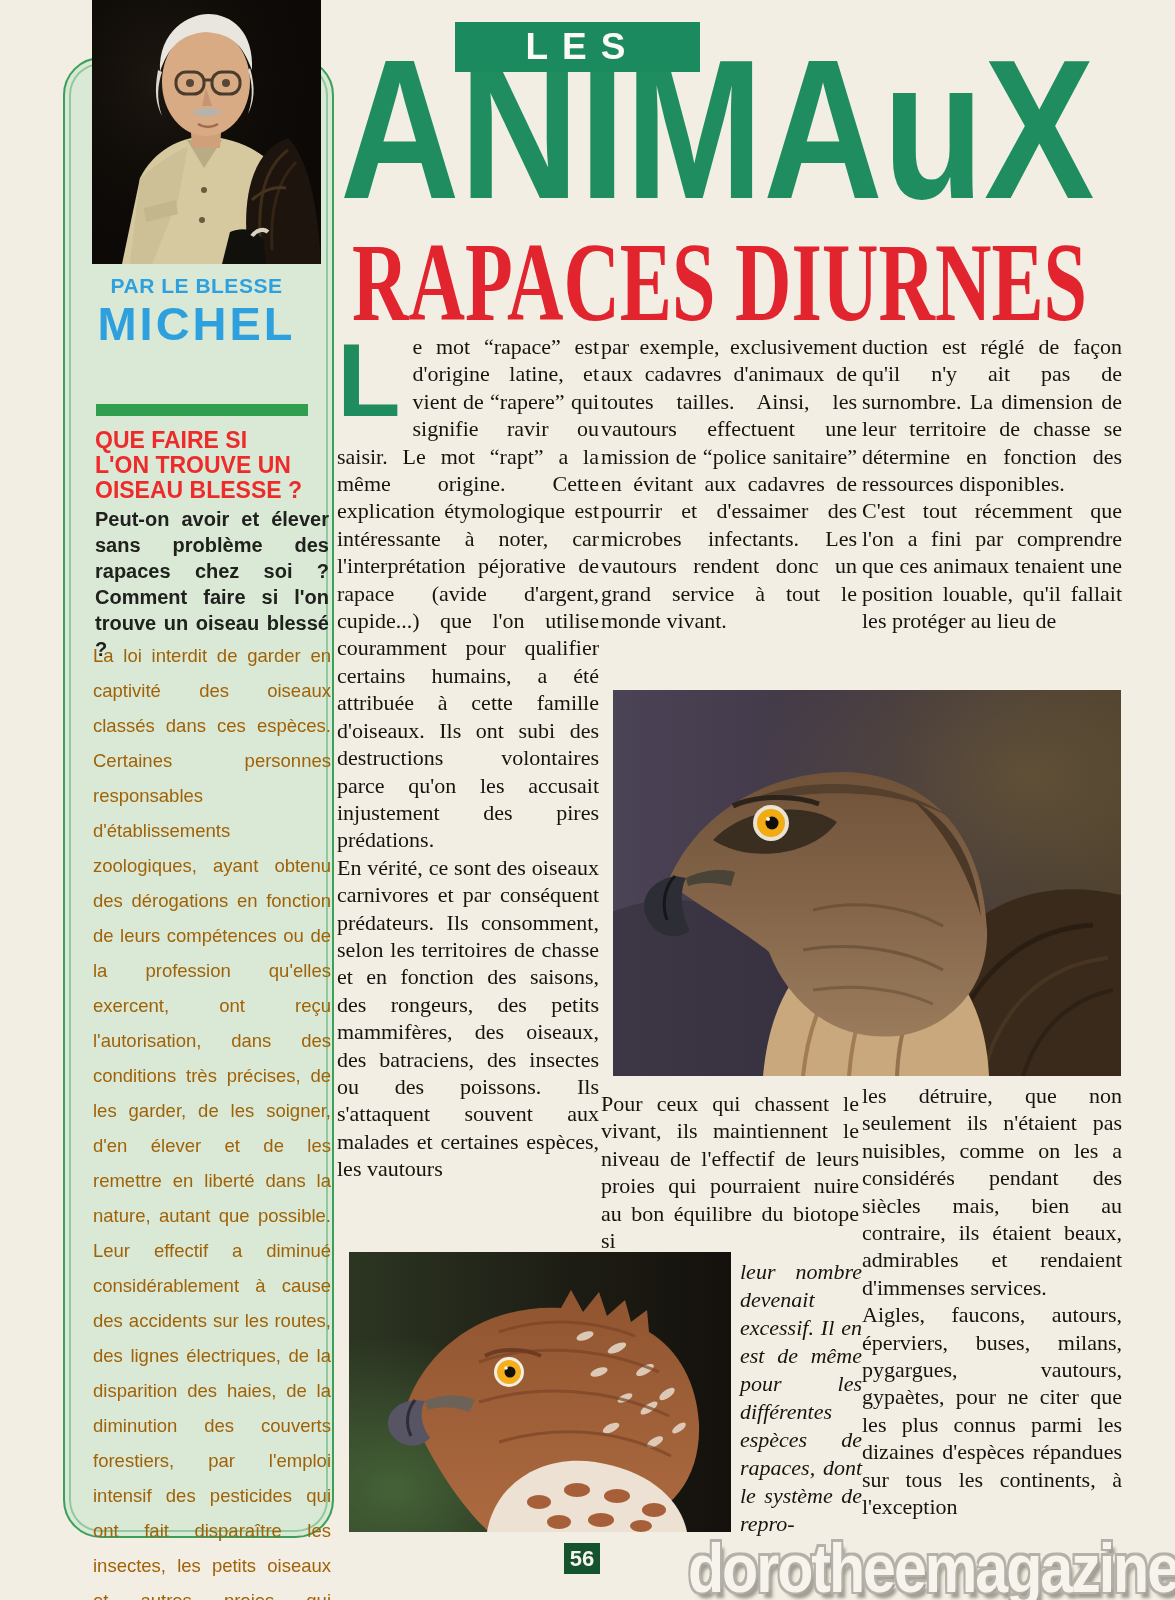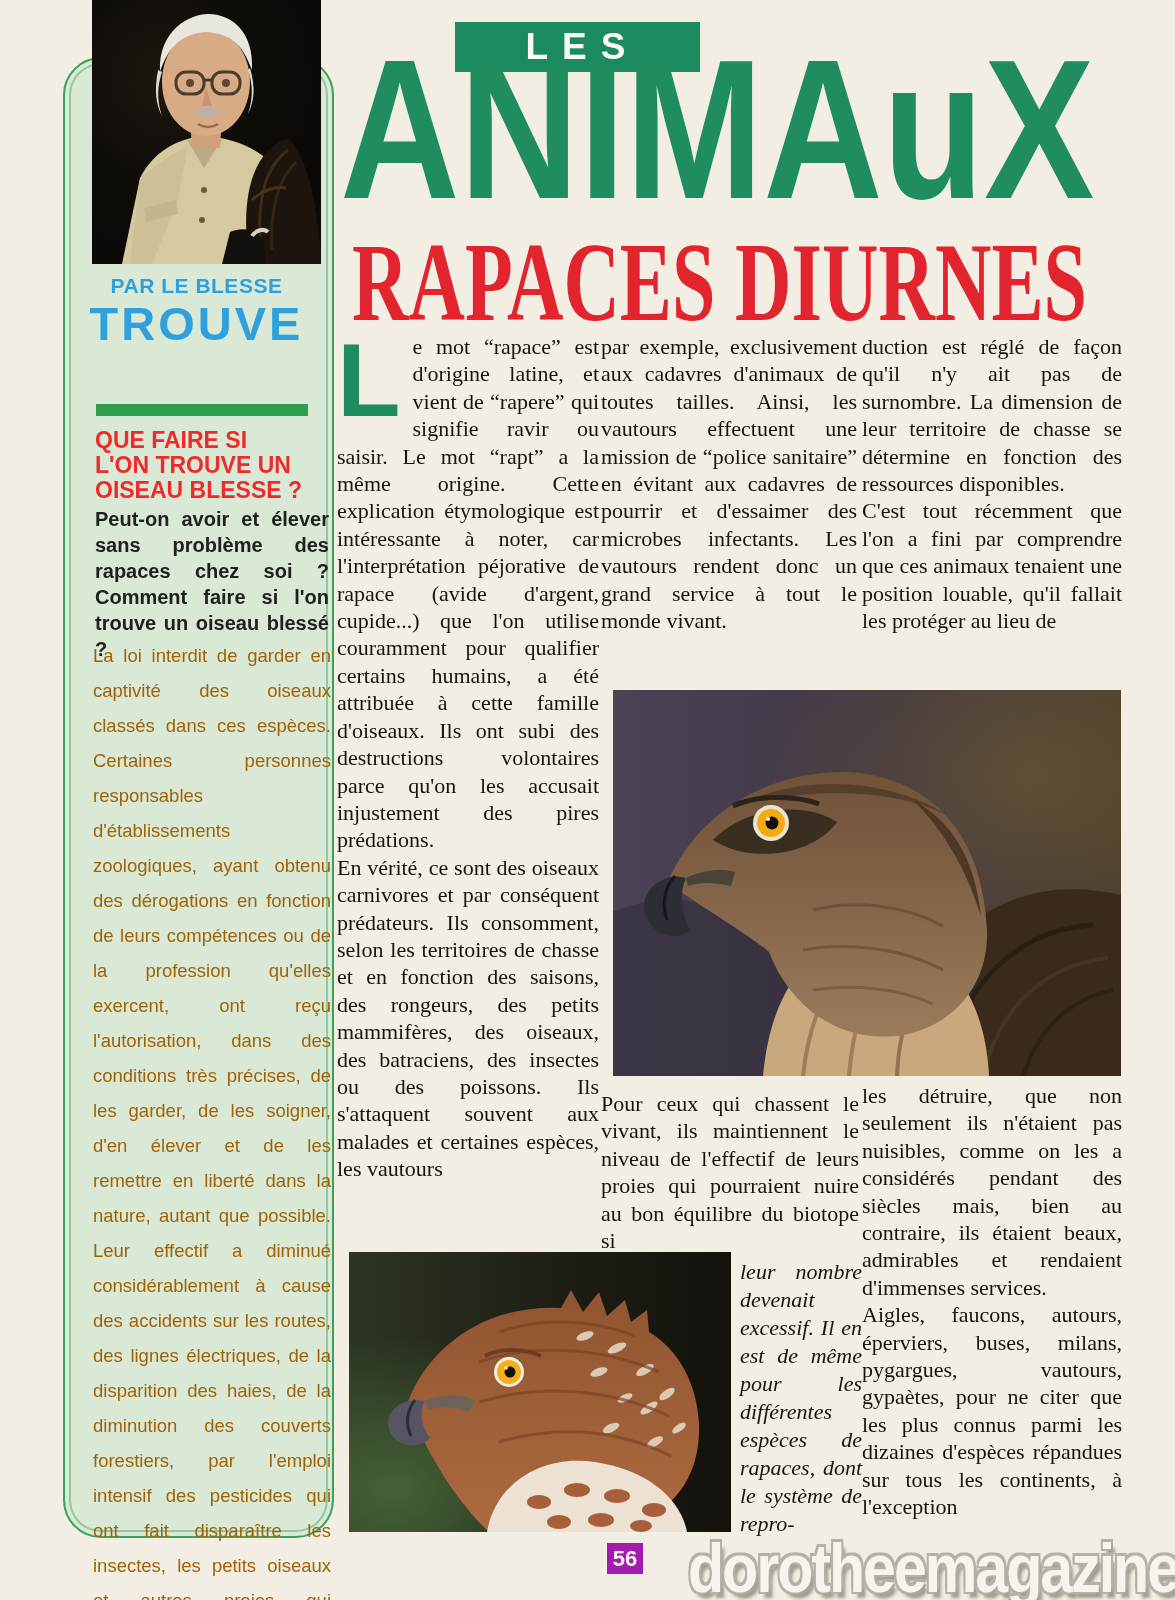--- a/index.html
+++ b/index.html
@@ -71,22 +71,22 @@
     float:left; font-family:"Liberation Sans", sans-serif; font-weight:bold;
     color:#1e8c5f; font-size:104px; line-height:82px; padding:6px 12px 0 0;
   }
   
   .photo1{ position:absolute; left:613px; top:690px;  width:508px; height:386px; }
   .photo2{ position:absolute; left:349px; top:1252px; width:382px; height:280px; }
   svg{ display:block; }
   
   .page-number{
     position:absolute; left:564px; top:1543px; width:36px; height:31px;
-    background:#a21caf; color:#f6f4ee; font-weight:bold; font-size:22px;
-    text-align:center; line-height:31px;margin-left:43px;
+    background:#14532d; color:#f6f4ee; font-weight:bold; font-size:22px;
+    text-align:center; line-height:31px;
   }
   .watermark{
     position:absolute; left:688px; top:1528px; white-space:nowrap;
     font-weight:bold; font-size:58px; letter-spacing:-2px; color:#f7f4ed;
     text-shadow:
       -2px -2px 0 #b5b0a8, 2px -2px 0 #b5b0a8, -2px 2px 0 #b5b0a8, 2px 2px 0 #a8a39b,
       4px 5px 3px rgba(60,55,45,.45);
     transform:scale(1.02,1.18); transform-origin:left top;
   }
 </style>
@@ -138,21 +138,21 @@
       <path d="M168,240 C166,200 172,168 196,150" stroke="#3d2c1a" stroke-width="3" fill="none"></path>
       <path d="M180,250 C178,214 184,182 204,162" stroke="#332414" stroke-width="3" fill="none"></path>
       <path d="M160,200 C170,190 184,186 194,188" stroke="#46331e" stroke-width="3" fill="none"></path>
 
       <path d="M130,264 L138,232 C152,226 166,230 172,242 L174,264 Z" fill="#12100d"></path>
       <path d="M160,236 C164,230 172,228 176,232" stroke="#d8d2c4" stroke-width="4" fill="none"></path>
     </svg>
   </div>
 
   <div class="byline-prefix">PAR LE BLESSE</div>
-  <div class="author-name author-first">TROUVE</div>
+  <div class="author-name author-first">MICHEL</div>
   <div class="divider-bar"></div>
   <div class="panel-heading">QUE FAIRE SI
 L'ON TROUVE UN
 OISEAU BLESSE ?</div>
   <div class="panel-lead">Peut-on avoir et élever sans problème des rapaces chez soi ? Comment faire si l'on trouve un oiseau blessé ?</div>
   <div class="panel-body">La loi interdit de garder en captivité des oiseaux classés dans ces espèces. Certaines personnes responsables d'établissements zoologiques, ayant obtenu des dérogations en fonction de leurs compétences ou de la profession qu'elles exercent, ont reçu l'autorisation, dans des conditions très précises, de les garder, de les soigner, d'en élever et de les remettre en liberté dans la nature, autant que possible. Leur effectif a diminué considérablement à cause des accidents sur les routes, des lignes électriques, de la disparition des haies, de la diminution des couverts forestiers, par l'emploi intensif des pesticides qui ont fait disparaître les insectes, les petits oiseaux et autres proies qui constituaient leur garde-manger. Si vous trouvez un rapace blessé, il y a partout en France un vétérinaire qui saura soit lui donner les soins nécessaires, soit l'adresser à une institution spécialisée à les protéger.</div>
 
   <div class="magazine-title">ANIMAuX</div>
   <div class="kicker-box">LES</div>
   <div class="article-title">RAPACES DIURNES</div>

